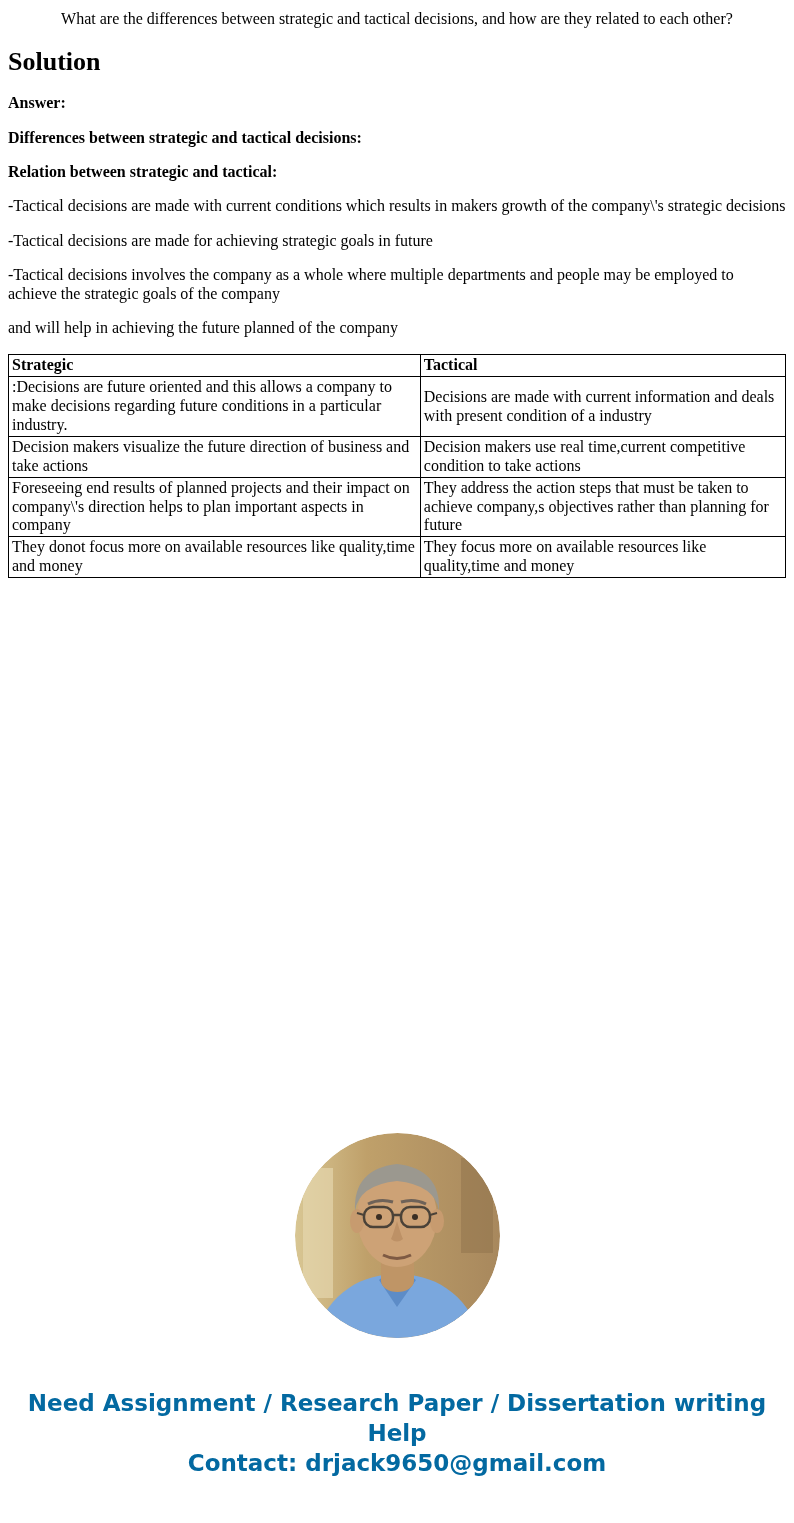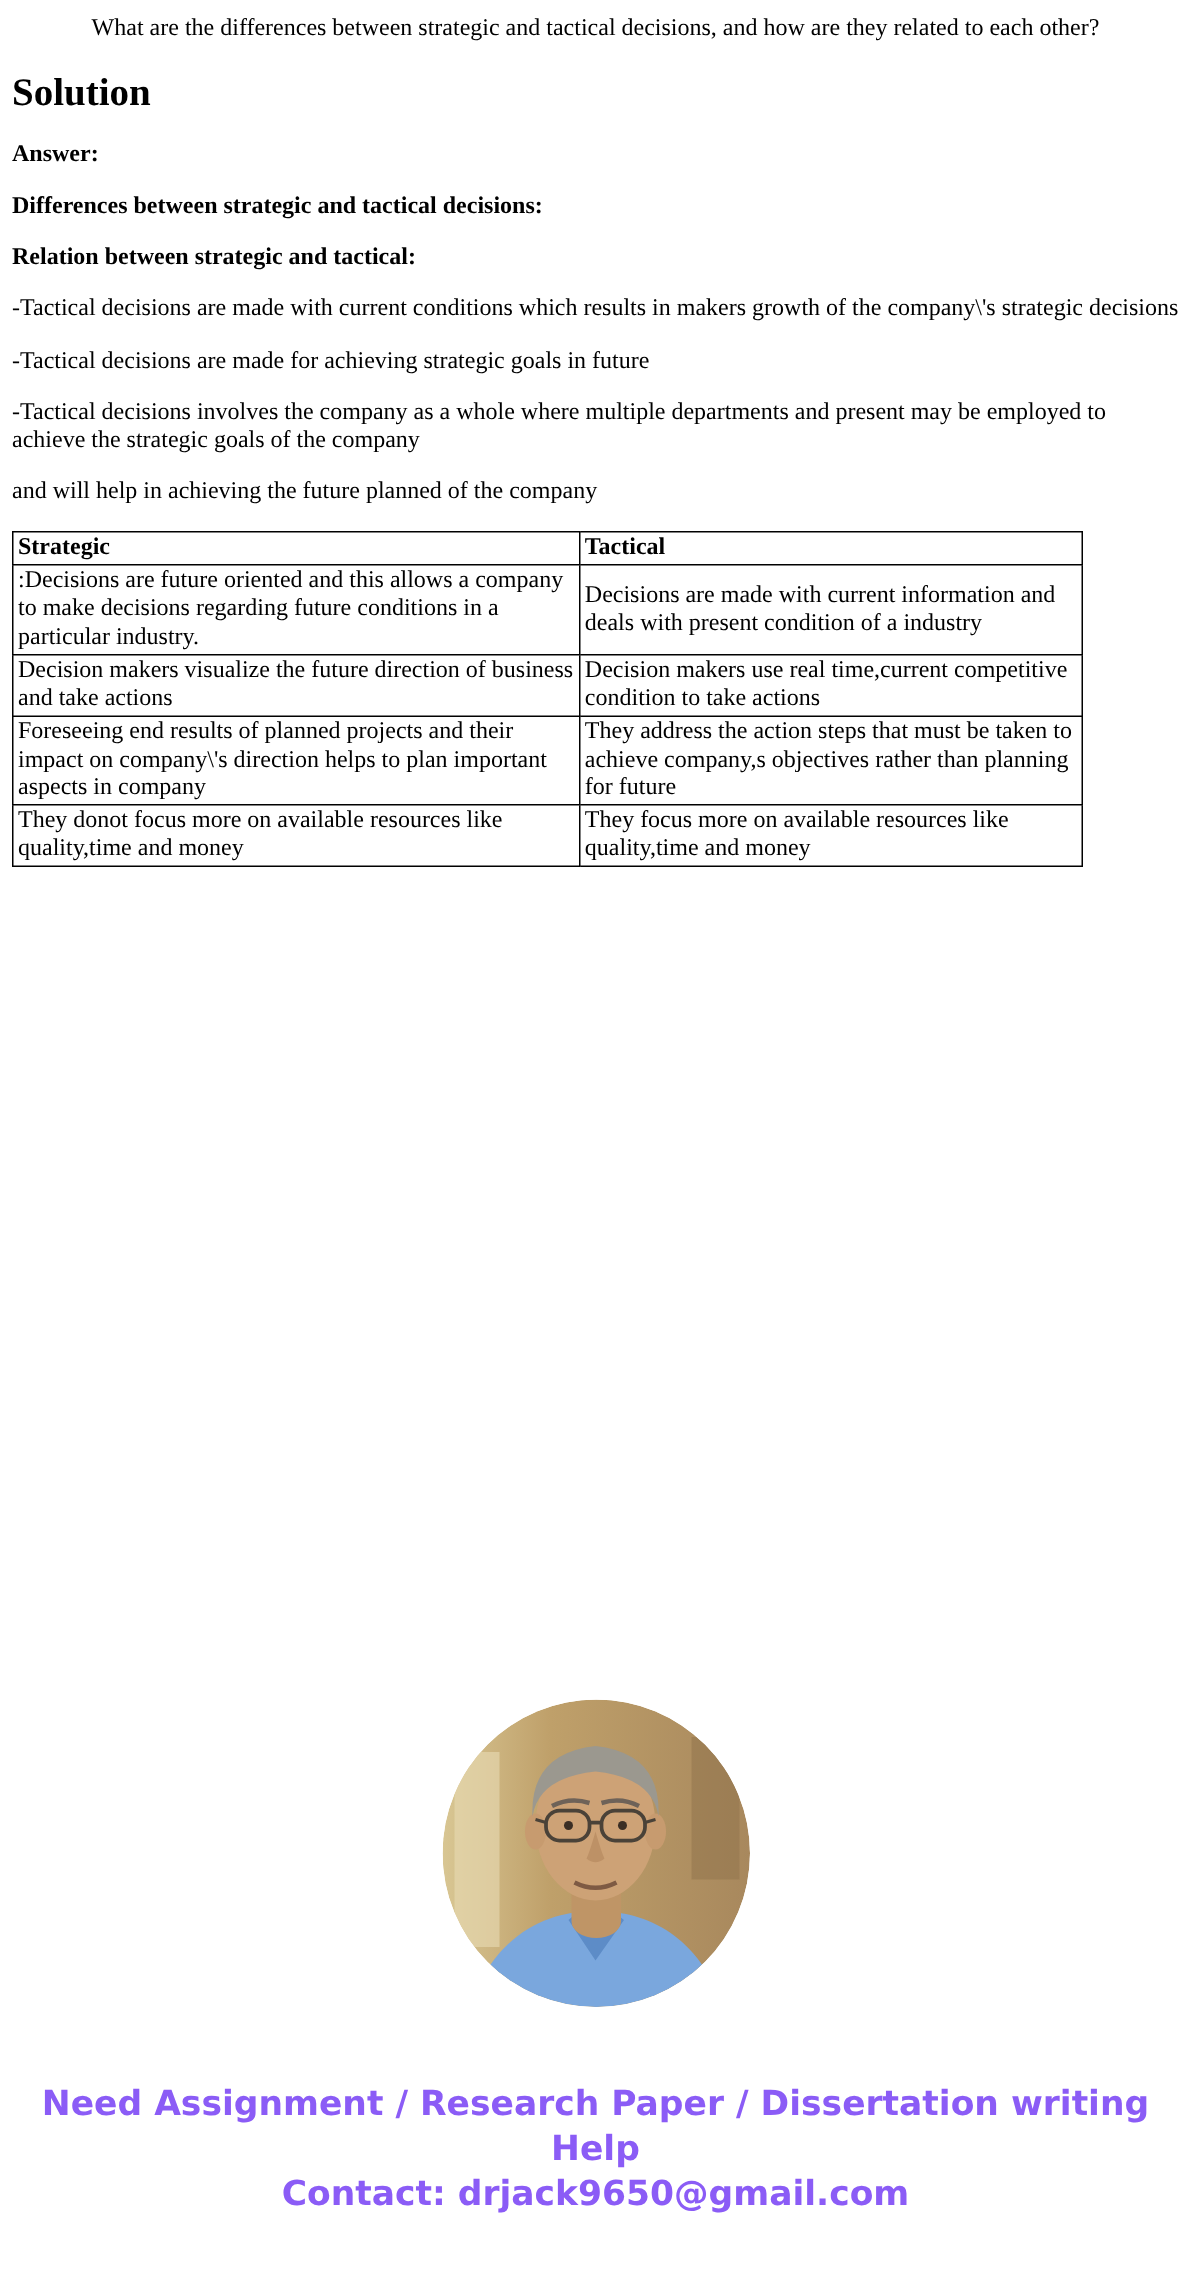--- a/index.html
+++ b/index.html
@@ -19,21 +19,21 @@
   h2.solution {
     font-size: 26px;
     font-weight: bold;
     margin: 19px 0 17px 0;
     line-height: 1.15;
   }
   p.bold { font-weight: bold; }
 
   table.compare {
     border-collapse: collapse;
-    width: 714px;
+    width: 778px;
     margin-top: 17px;
     table-layout: fixed;
   }
   table.compare col.col-strategic { width: 53%; }
   table.compare col.col-tactical  { width: 47%; }
   table.compare th, table.compare td {
     border: 1px solid #000000;
     padding: 1px 3px;
     text-align: left;
     vertical-align: middle;
@@ -52,39 +52,39 @@
   .avatar-wrap svg { display: block; }
 
   .footer {
     margin: 50px auto 0 auto;
     max-width: 750px;
     text-align: center;
     font-family: "DejaVu Sans", sans-serif;
     font-weight: bold;
     font-size: 23px;
     line-height: 30px;
-    color: #8b5cf6;
+    color: #0369a1;
   }
 </style>
 </head>
 <body>
 
 <div class="page">
 
   <p class="first">What are the differences between strategic and tactical decisions, and how are they related to each other?</p>
 
   <h2 class="solution">Solution</h2>
 
   <p class="bold">Answer:</p>
   <p class="bold">Differences between strategic and tactical decisions:</p>
   <p class="bold">Relation between strategic and tactical:</p>
 
   <p>-Tactical decisions are made with current conditions which results in makers growth of the company\'s strategic decisions</p>
   <p>-Tactical decisions are made for achieving strategic goals in future</p>
-  <p>-Tactical decisions involves the company as a whole where multiple departments and present may be employed to achieve the strategic goals of the company</p>
+  <p>-Tactical decisions involves the company as a whole where multiple departments and people may be employed to achieve the strategic goals of the company</p>
   <p>and will help in achieving the future planned of the company</p>
 
   <table class="compare">
     <colgroup>
       <col class="col-strategic">
       <col class="col-tactical">
     </colgroup>
     <thead>
       <tr>
         <th>Strategic</th>

